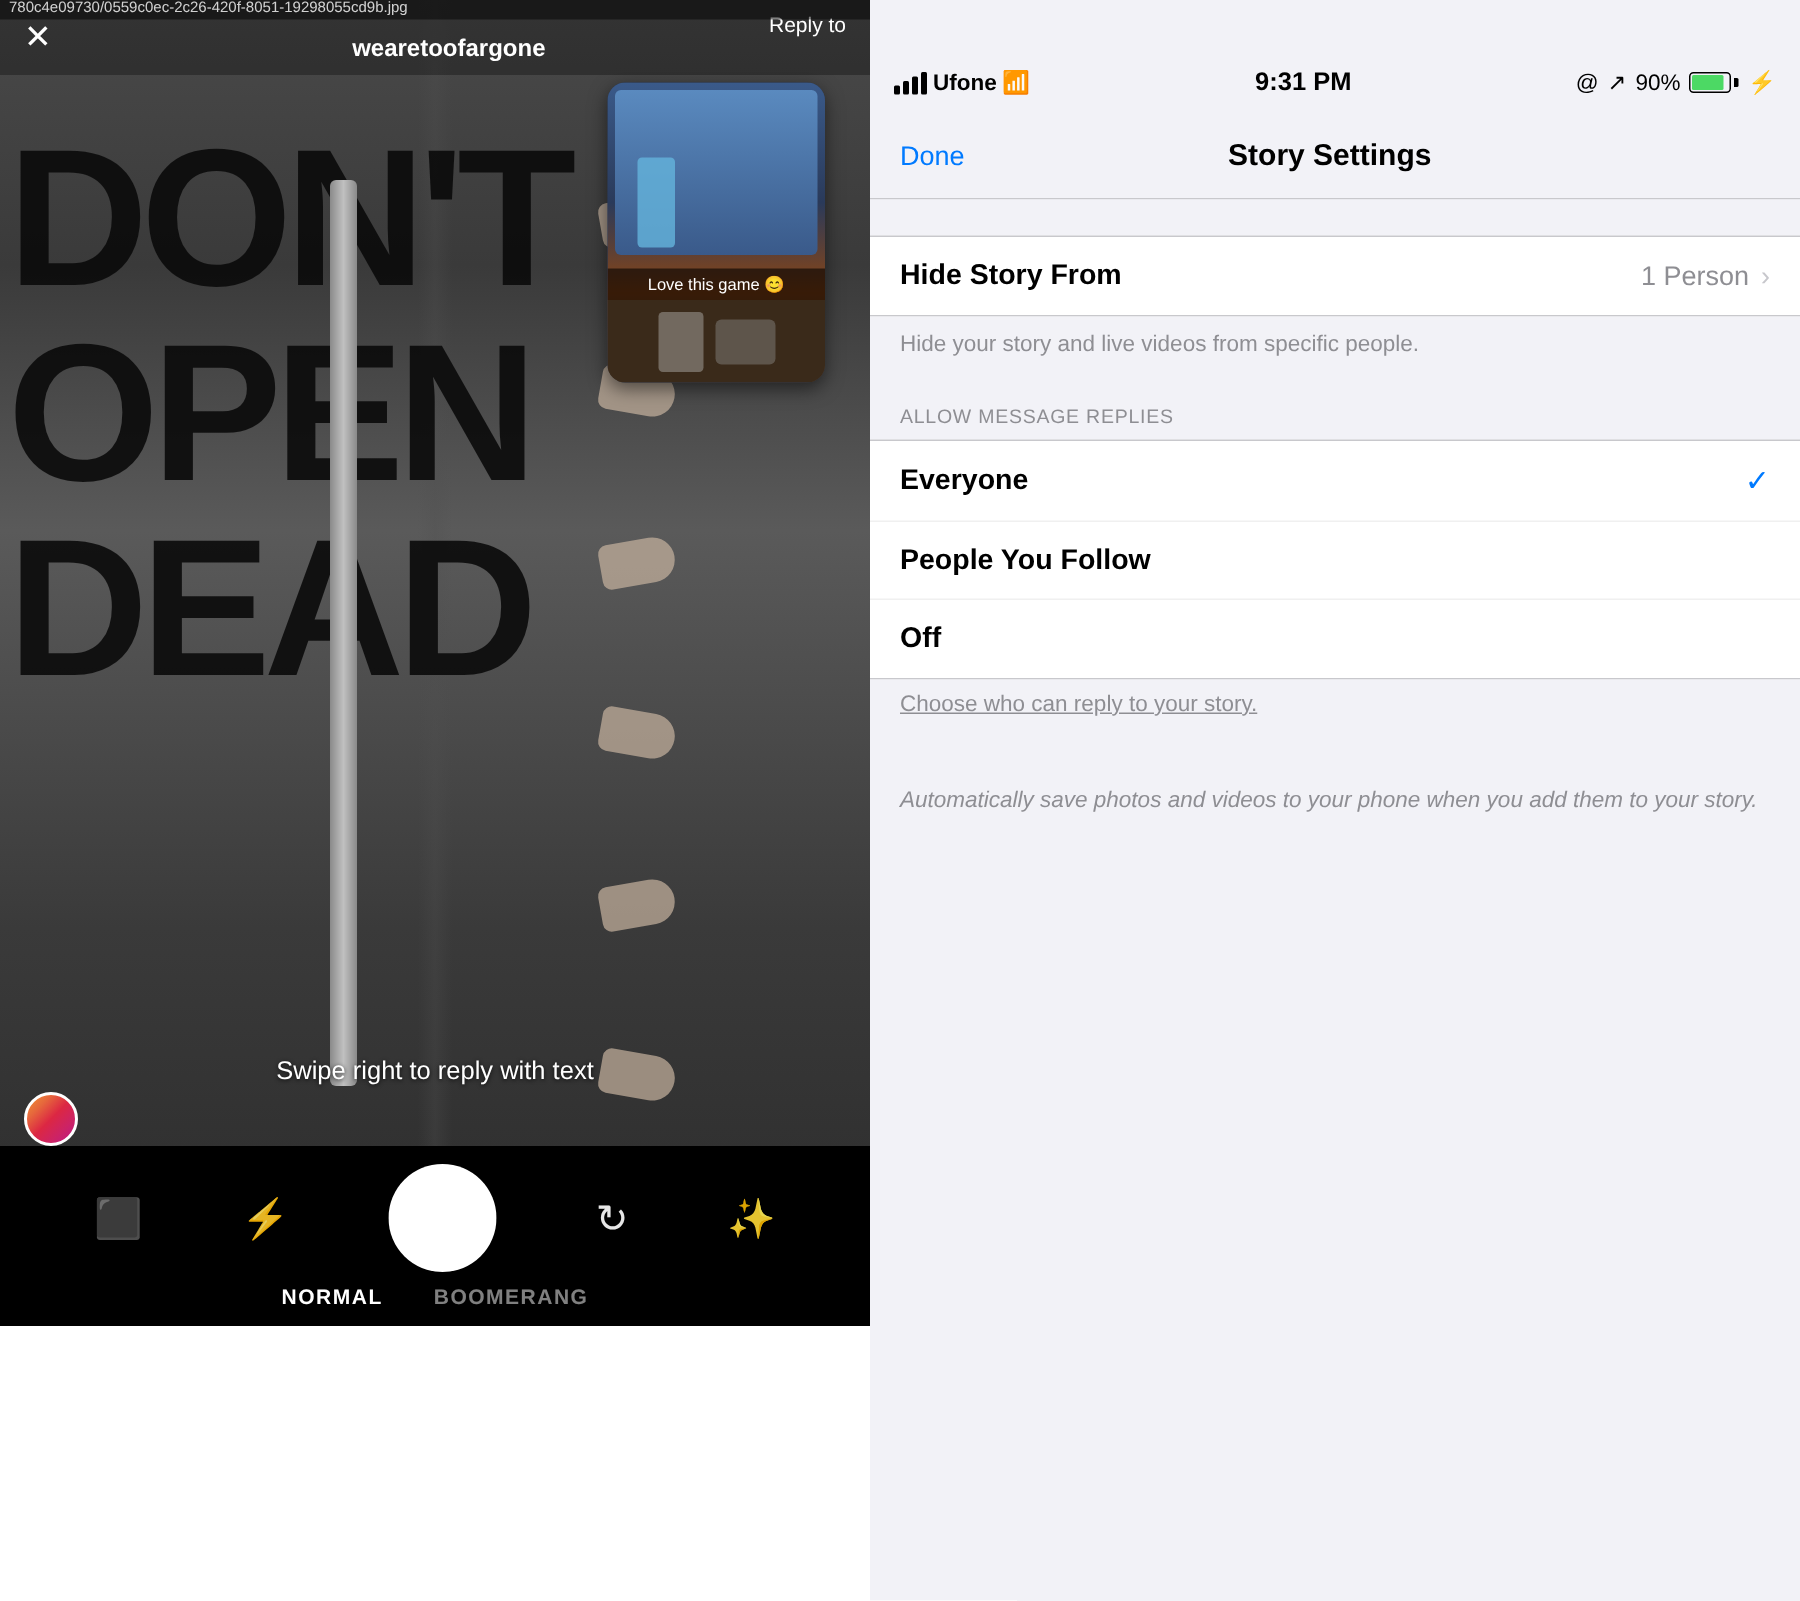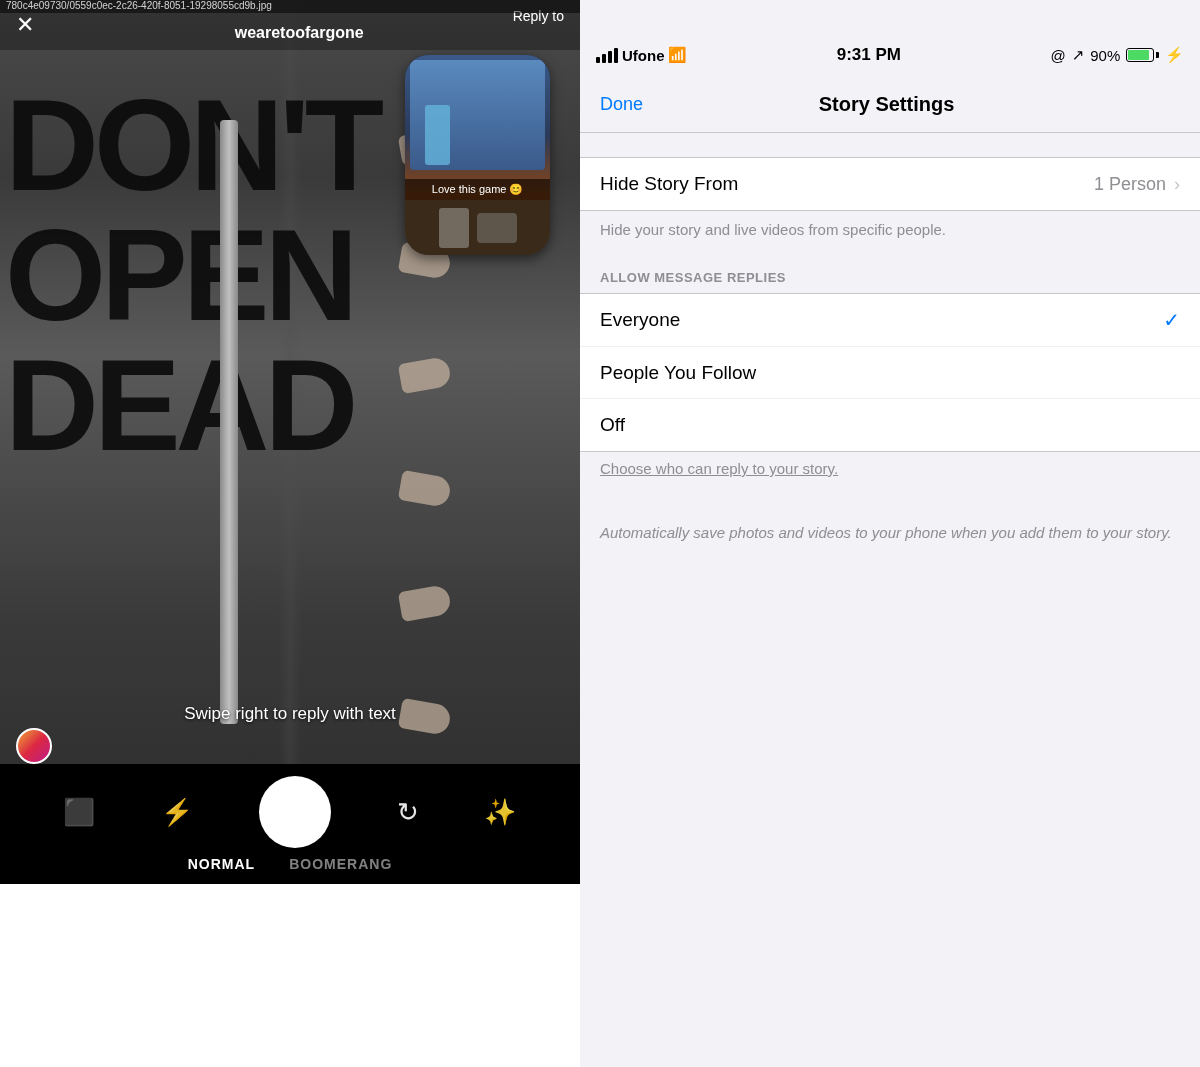--- a/index.html
+++ b/index.html
@@ -53,21 +53,21 @@
     }
 
     
     .story-card {
       position: absolute;
       top: 55px;
       right: 30px;
       width: 145px;
       height: 200px;
       background: #2a3a5a;
-      border-radius: 24px;
+      border-radius: 12px;
       overflow: hidden;
       z-index: 5;
       box-shadow: 0 4px 12px rgba(0,0,0,0.5);
     }
 
     .story-card-inner {
       width: 100%;
       height: 100%;
       background: linear-gradient(180deg, #3a5a8a 0%, #2a3a5a 40%, #8B4513 70%, #4a3a2a 100%);
       position: relative;
@@ -355,21 +355,21 @@
       border-bottom: 1px solid #f0f0f0;
       min-height: 52px;
     }
 
     .card-row:last-child {
       border-bottom: none;
     }
 
     .card-row-label {
       font-size: 19px;
-      font-weight: 400;
+      font-weight: 700;
       color: #000;
       flex: 1;
     }
 
     .card-row-value {
       font-size: 18px;
       color: #8e8e93;
       margin-right: 8px;
     }
 
@@ -382,21 +382,21 @@
     .description-text {
       padding: 10px 20px 14px;
       font-size: 15px;
       color: #8e8e93;
       line-height: 1.4;
     }
 
     .section-header-text {
       padding: 6px 20px 8px;
       font-size: 13px;
-      font-weight: 700;
+      font-weight: 400;
       color: #8e8e93;
       letter-spacing: 0.5px;
       text-transform: uppercase;
     }
 
     .checkmark {
       color: #007aff;
       font-size: 20px;
       font-weight: 400;
     }

